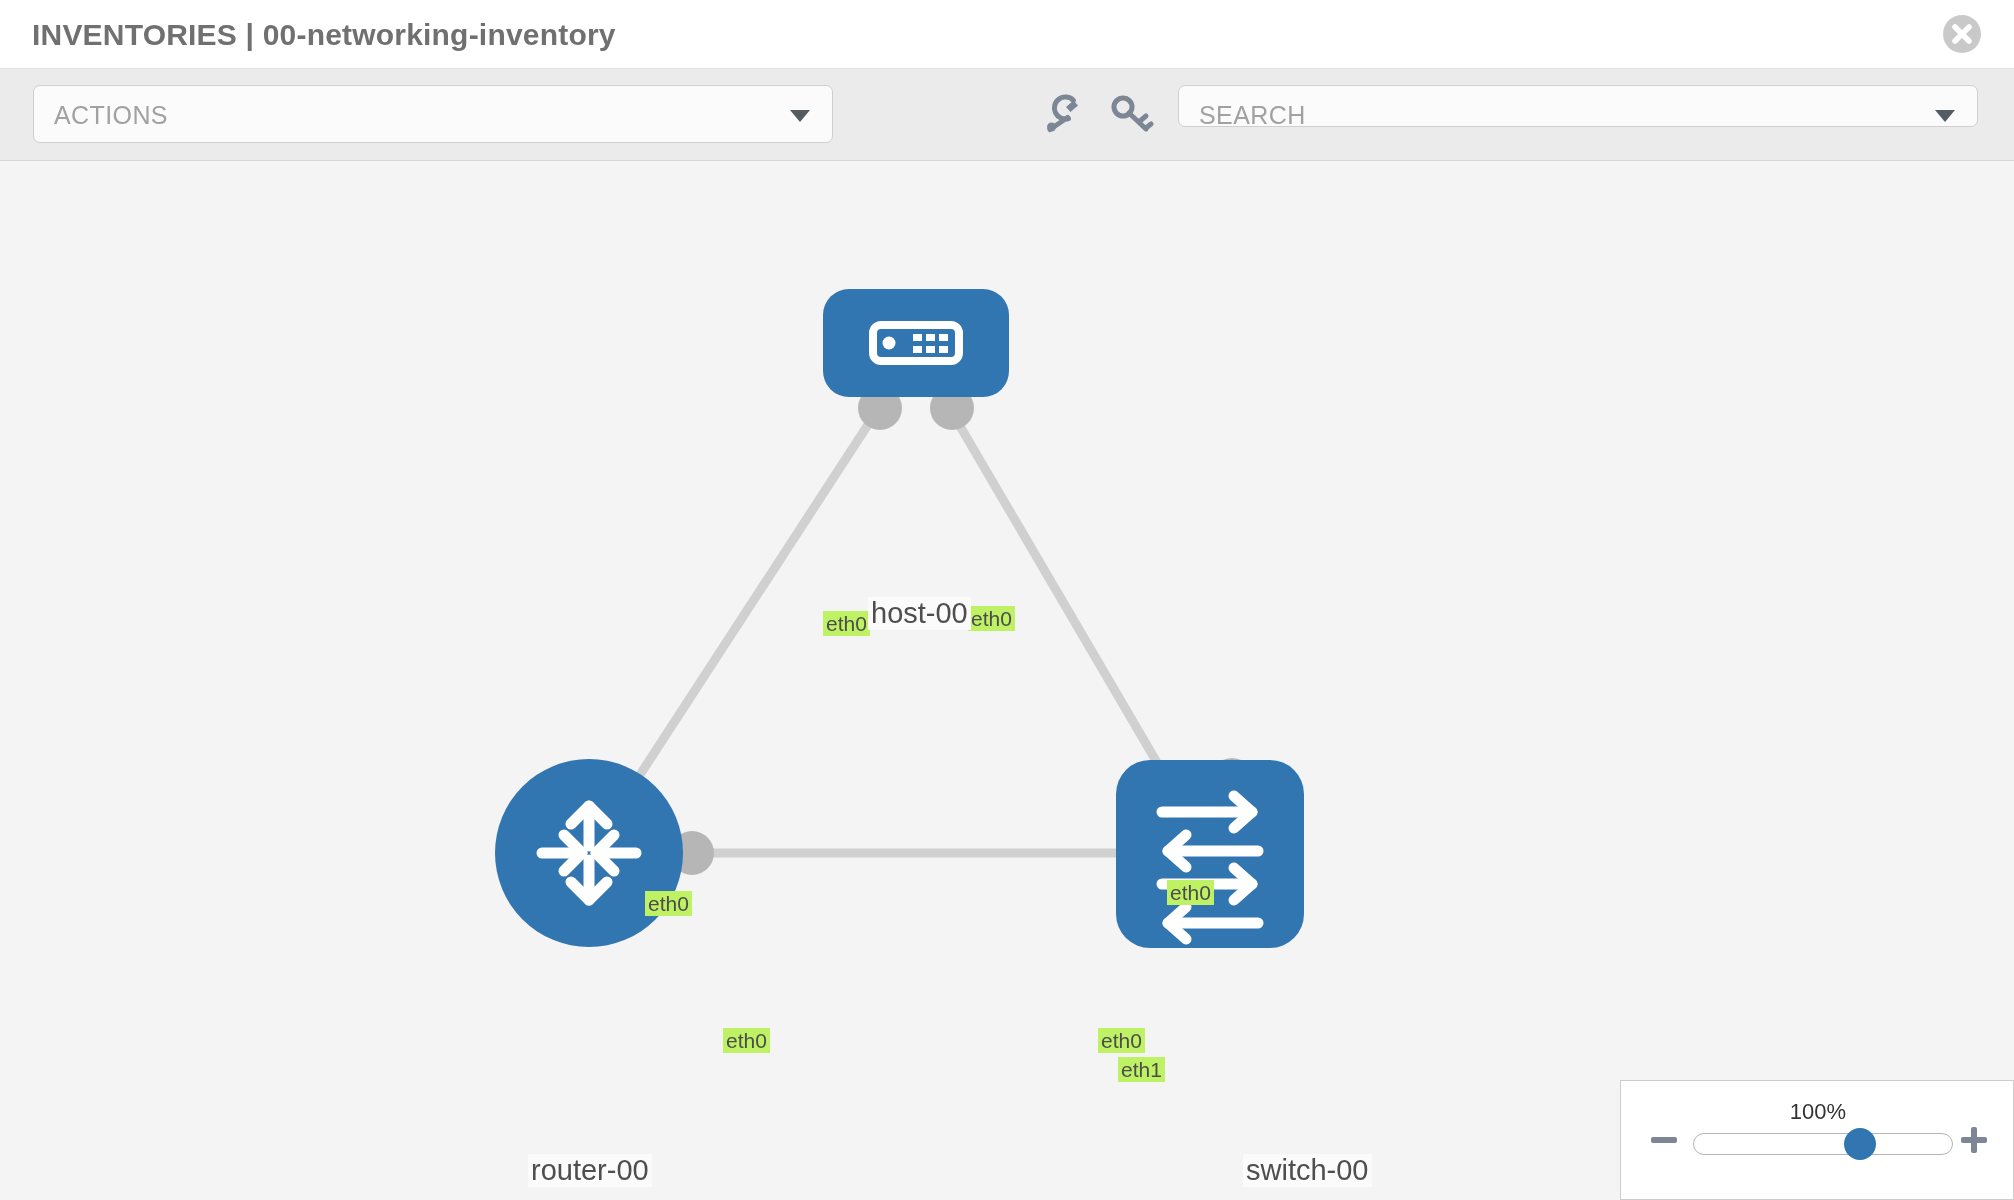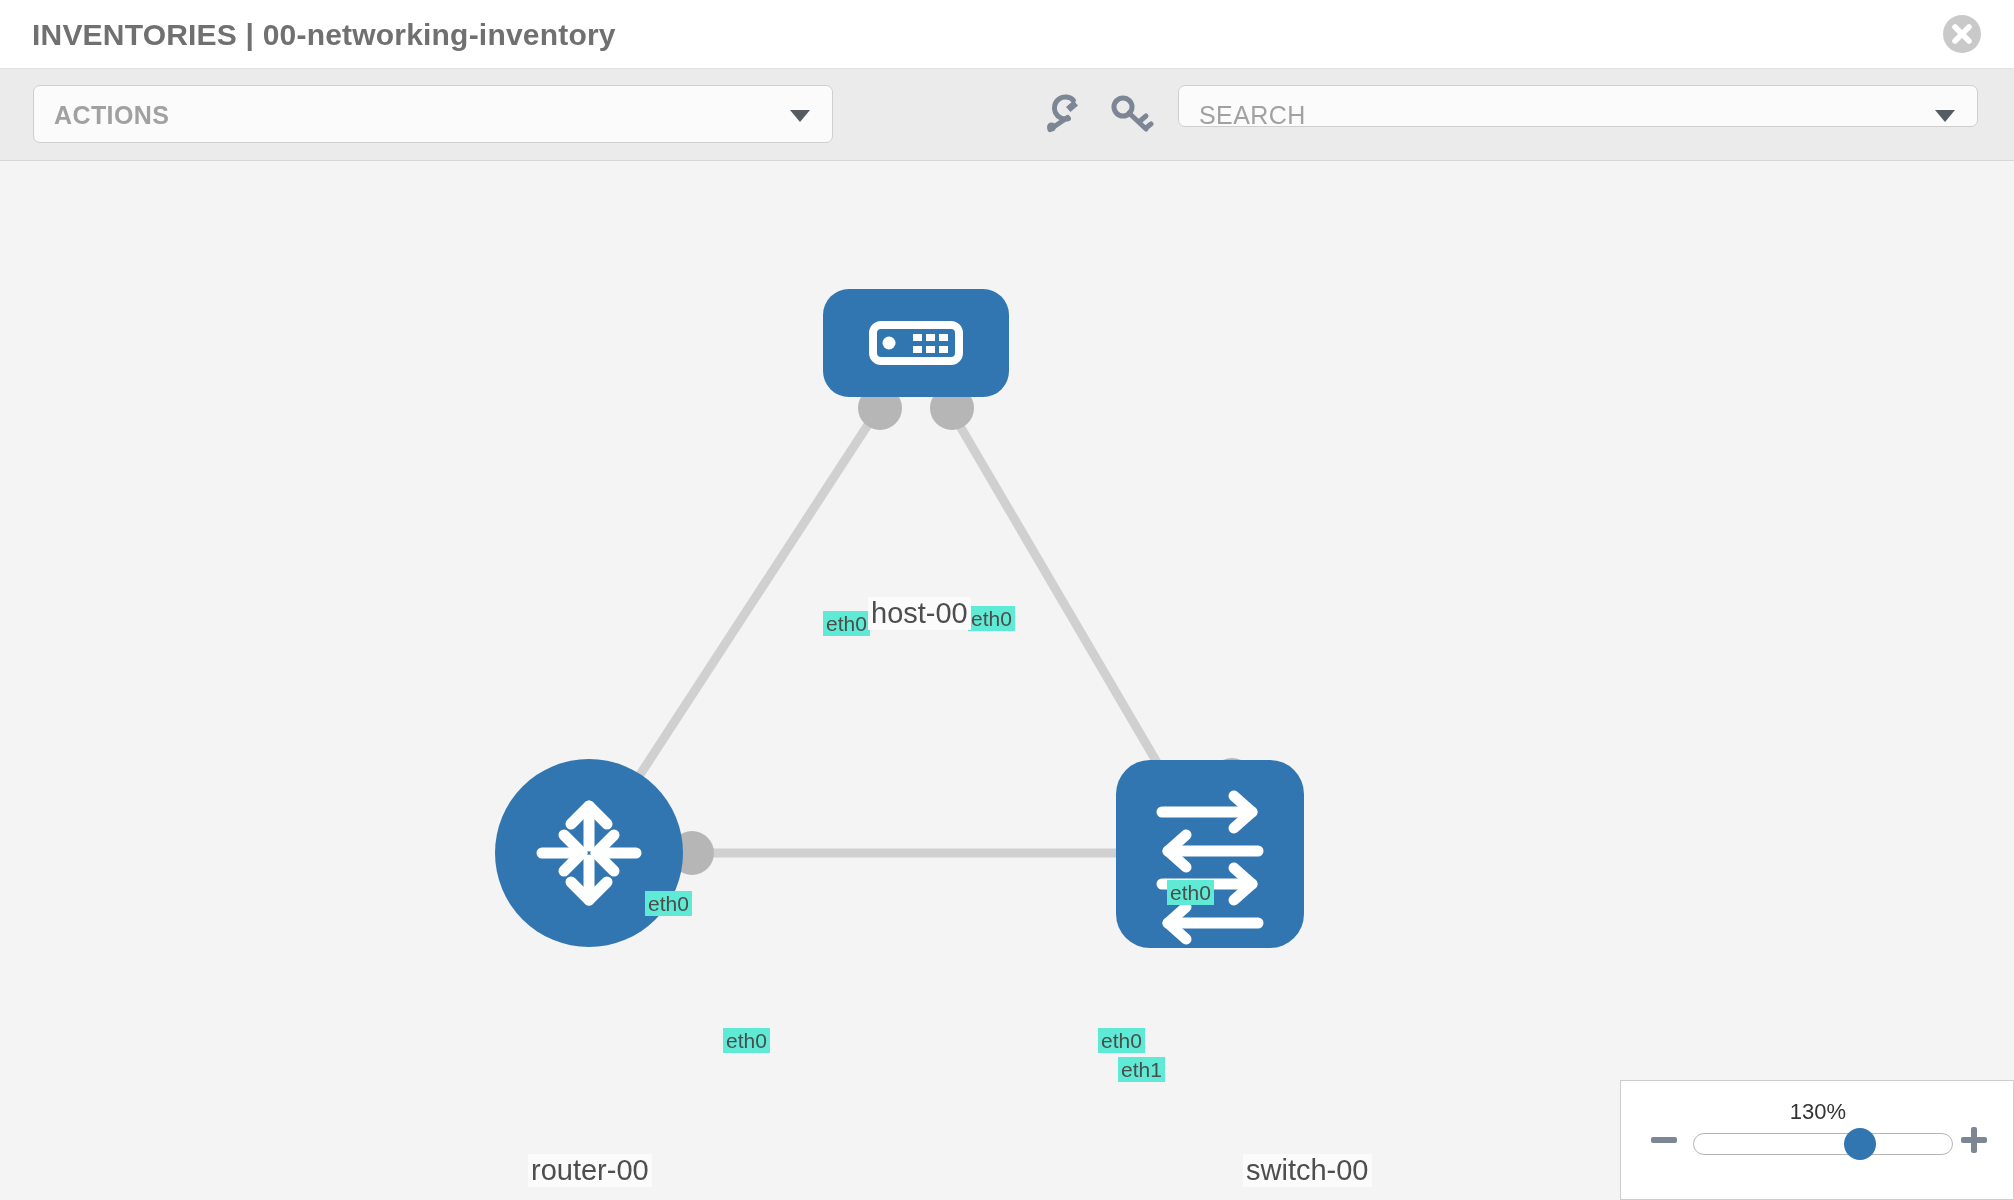--- a/index.html
+++ b/index.html
@@ -62,21 +62,20 @@
     position: absolute;
     left: 33px;
     top: 16px;
     width: 800px;
     height: 58px;
     background: #fbfbfb;
     border: 1px solid #cfcfcf;
     border-radius: 7px;
     box-sizing: border-box;
     cursor: pointer;
-    font-weight: bold;
   }
   .actions-select .sel-label {
     position: absolute;
     left: 20px;
     top: 15px;
     font-size: 25px;
     color: #a1a1a1;
     letter-spacing: 0.4px;
   }
   .caret {
@@ -135,21 +134,21 @@
     position: absolute;
     background: #fbfbfb;
     color: #4e4e4e;
     white-space: nowrap;
     line-height: 1;
     padding: 2px 3px;
   }
   .node-label.big { font-size: 29px; }
   .iface-label {
     position: absolute;
-    background: #5eead4;
+    background: #bef264;
     color: #4c4c4c;
     font-size: 21px;
     white-space: nowrap;
     line-height: 1;
     padding: 2px 3px;
   }
 
   
   .zoom-panel {
     position: absolute;
@@ -320,21 +319,21 @@
     <div class="iface-label" style="left:1098px; top:867px;">eth0</div>
     <div class="iface-label" style="left:1118px; top:896px;">eth1</div>
 
     <div class="node-label big" style="left:868px; top:436px;">host-00</div>
     <div class="node-label big" style="left:528px; top:993px;">router-00</div>
     <div class="node-label big" style="left:1243px; top:993px;">switch-00</div>
 
   </div>
 
   <div class="zoom-panel">
-    <div class="zoom-value">130%</div>
+    <div class="zoom-value">100%</div>
 
     <div class="zoom-minus">
       <svg width="34" height="34" viewBox="0 0 34 34">
         <rect x="4" y="14" width="26" height="6" rx="2" fill="#7d8694"></rect>
       </svg>
     </div>
 
     <div class="zoom-slider">
       <div class="zoom-thumb" id="zoom-thumb" style="left: 150px;"></div>
     </div>

